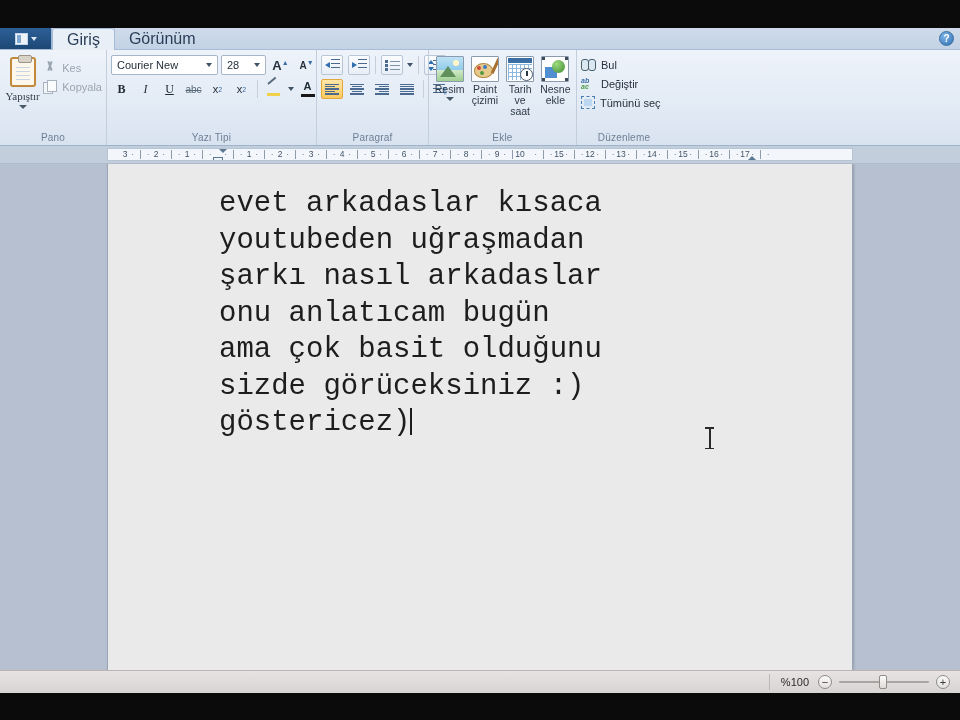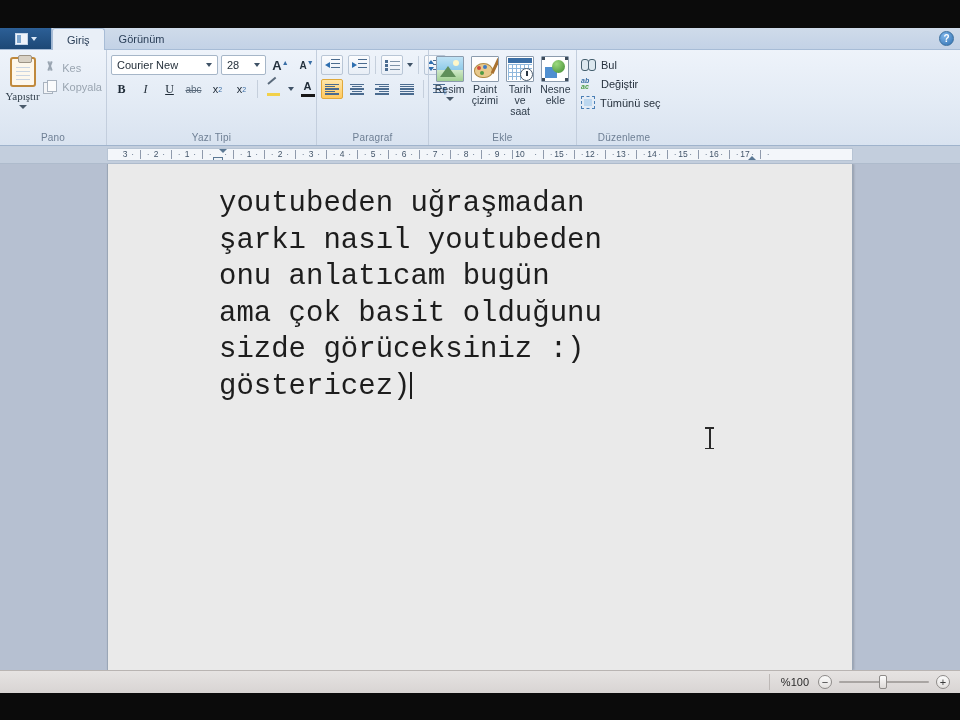--- a/index.html
+++ b/index.html
@@ -39,21 +39,21 @@
     border:1px solid #c3d4e8; position:relative;
   }
   .qat-doc:before {
     content:""; position:absolute; left:1px; top:1px; bottom:1px; width:4px;
     background:#7fa7cf;
   }
   .qat-caret { width:0;height:0;border-left:3px solid transparent;border-right:3px solid transparent;border-top:4px solid #dbe8f7; }
 
   .tab {
     height:21px; padding:0 14px; display:flex; align-items:center;
-    font-size:11px; color:#2a3e57; cursor:default;margin-top:20px;
+    font-size:16px; color:#2a3e57; cursor:default;margin-top:20px;
   }
   .tab.active {
     background:#e9eff7;
     border-left:1px solid #a7bcd6; border-right:1px solid #a7bcd6; border-top:1px solid #a7bcd6;
     border-radius:3px 3px 0 0; margin-bottom:-1px; height:22px;
   }
   .help-btn {
     position:absolute; right:6px; top:3px;
     width:15px; height:15px; border-radius:50%;
     background:radial-gradient(circle at 35% 30%,#7fb6ea,#2f6fb0);
@@ -681,21 +681,21 @@
         <span class="dot" style="left: 621.5px;">|</span>
         <span class="dot" style="left: 629.25px;">·</span>
         <span class="dot" style="left: 644.75px;">·</span>
         <span class="dot" style="left: 652.5px;">|</span>
         <span class="dot" style="left: 660.25px;">·</span>
       </div>
   </div>
 
   <div class="canvas">
     <div class="page">
-      <div class="doc-text" id="doctext"><div>youtubeden uğraşmadan</div><div>şarkı nasıl youtubeden</div><div>onu anlatıcam bugün</div><div>ama çok basit olduğunu</div><div>sizde görüceksiniz :)</div><div>göstericez)<span class="caret-bar"></span></div></div>
+      <div class="doc-text" id="doctext"><div>evet arkadaslar kısaca</div><div>youtubeden uğraşmadan</div><div>şarkı nasıl arkadaslar</div><div>onu anlatıcam bugün</div><div>ama çok basit olduğunu</div><div>sizde görüceksiniz :)</div><div>göstericez)<span class="caret-bar"></span></div></div>
       <div class="mouse-caret">
         <i class="t"></i>
           <i class="v"></i>
           <i class="b"></i>
       </div>
     </div>
   </div>
 
   <div class="statusbar">
     <div class="status-left"></div>

